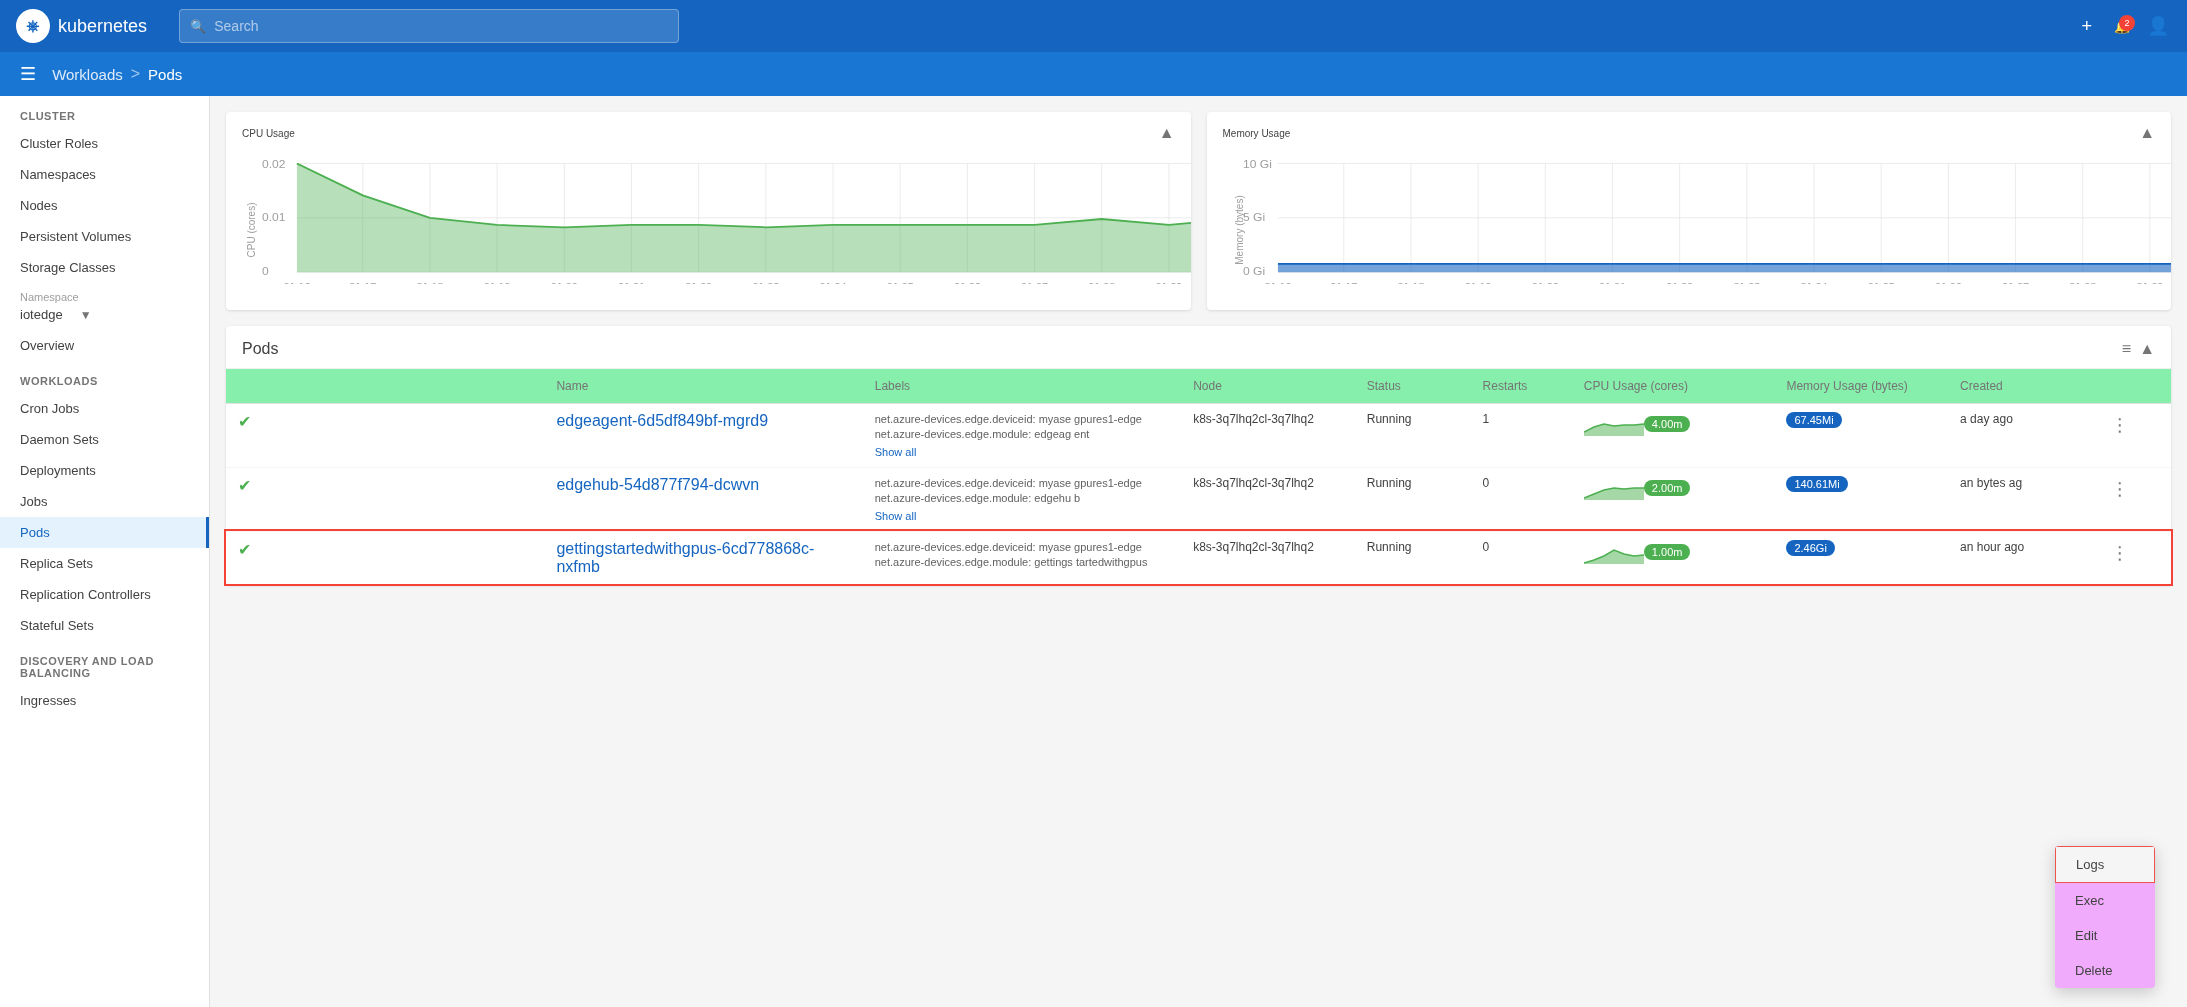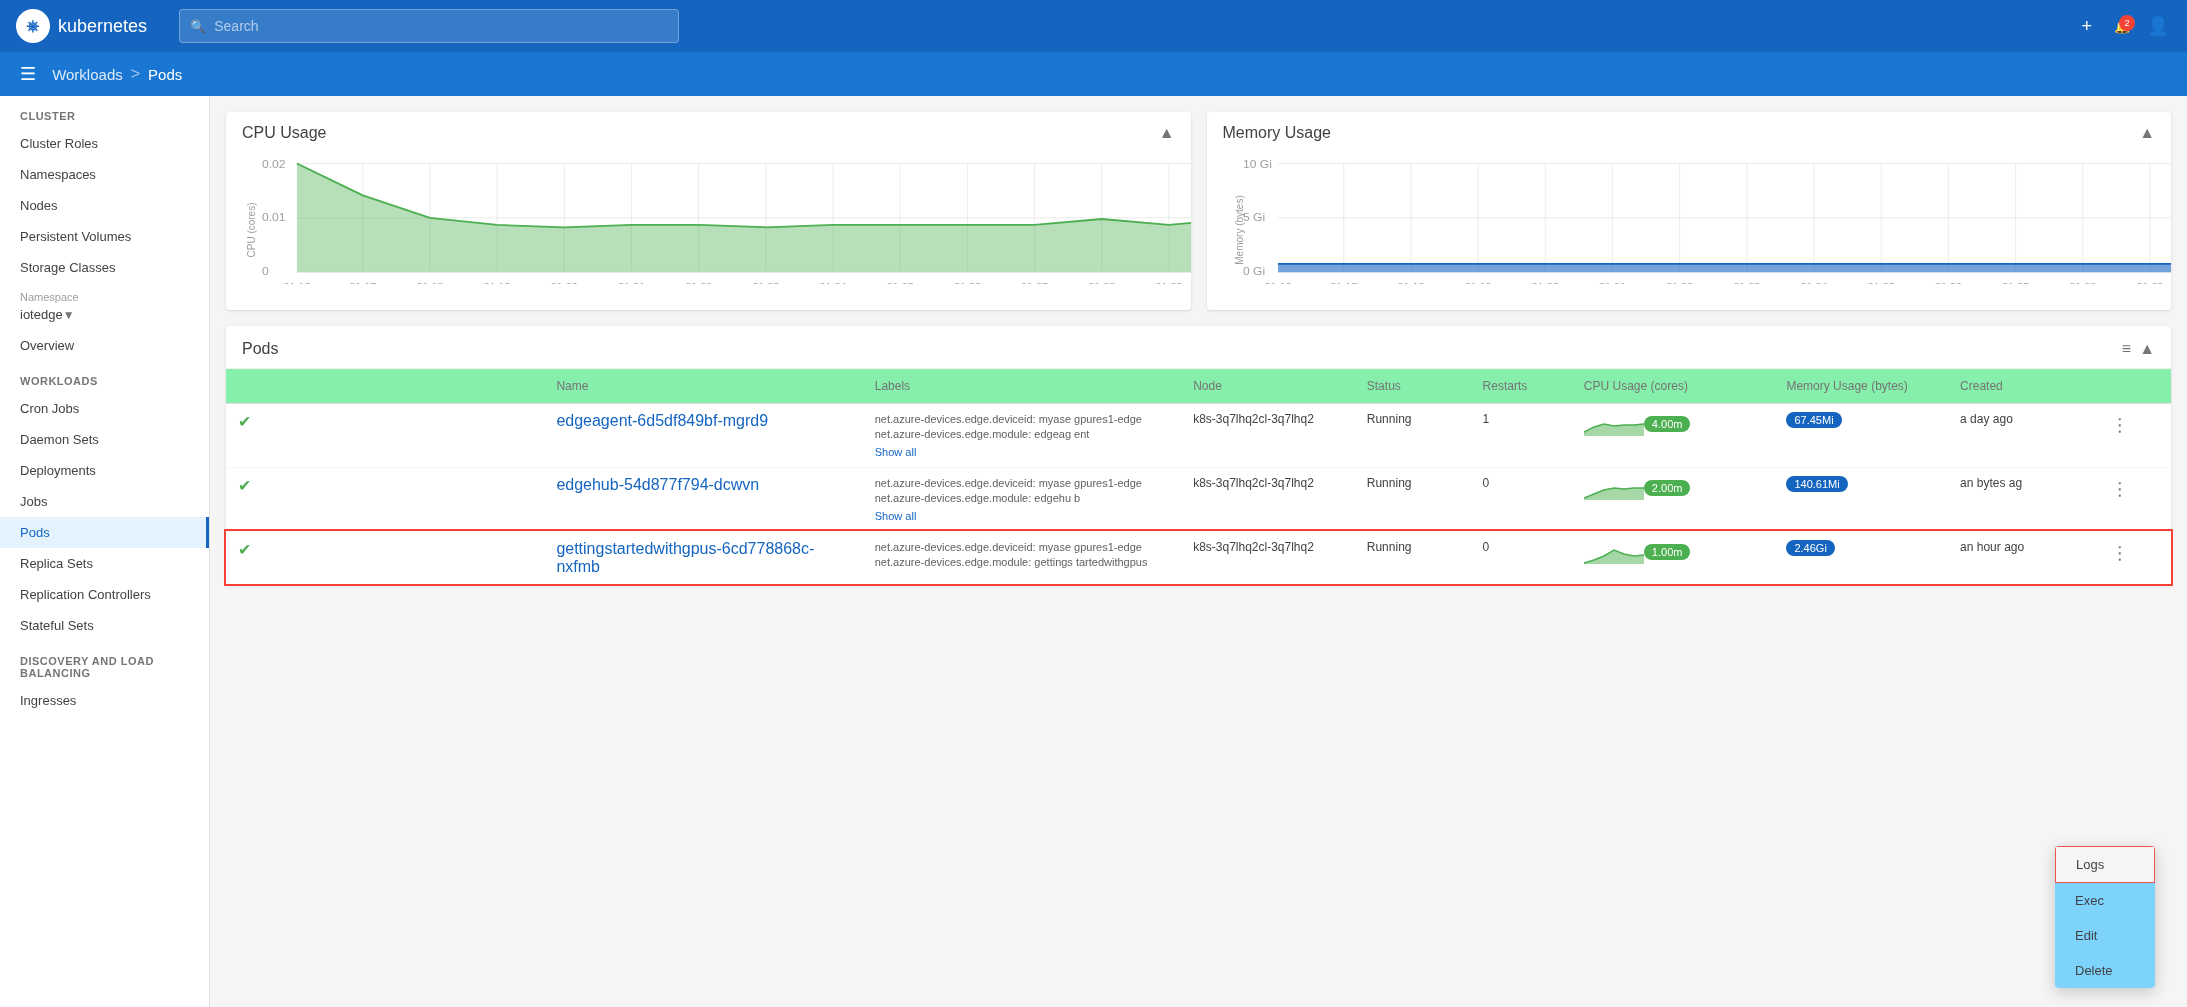--- a/index.html
+++ b/index.html
@@ -145,21 +145,21 @@
     .namespace-label {
       font-size: 11px;
       color: #9e9e9e;
       margin-bottom: 2px;
       padding: 8px 20px 0;
     }
     .ns-row {
       display: flex;
       align-items: center;
       padding: 2px 20px 8px;
-      gap: 0;
+      gap: 17px;
       text-align: right;
     }
 
     
     .content {
       flex: 1;
       overflow-y: auto;
       padding: 16px;
       display: flex;
       flex-direction: column;
@@ -179,21 +179,21 @@
       padding: 0;
       overflow: hidden;
     }
     .chart-header {
       display: flex;
       align-items: center;
       justify-content: space-between;
       padding: 12px 16px 8px;
     }
     .chart-title {
-      font-size: 16px;
+      font-size: 10px;
       font-weight: 500;
       color: #424242;
     }
     .chart-body {
       padding: 4px 12px 12px;
       position: relative;
       height: 160px;
     }
     .chart-y-label {
       position: absolute;
@@ -296,21 +296,21 @@
     .cpu-cell { display: flex; align-items: center; gap: 0; }
     .mem-cell { display: flex; align-items: flex-start; }
 
     .created-text { font-size: 12px; color: #424242; white-space: nowrap; }
 
     
     .context-menu {
       position: absolute;
       right: 16px;
       top: 520px;
-      background: #7dd3fc;
+      background: #f0abfc;
       border-radius: 4px;
       box-shadow: 0 4px 16px rgba(0,0,0,0.2);
       z-index: 100;
       min-width: 100px;
       overflow: hidden;
     }
     .context-menu-item {
       padding: 10px 20px;
       font-size: 13px;
       color: #424242;

